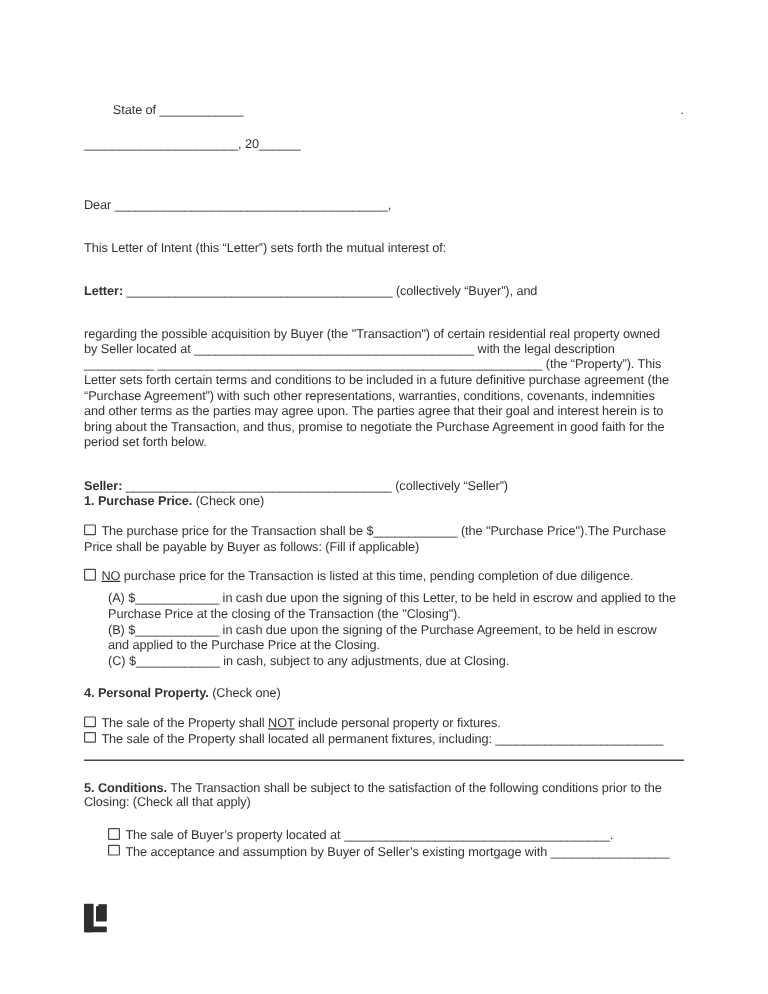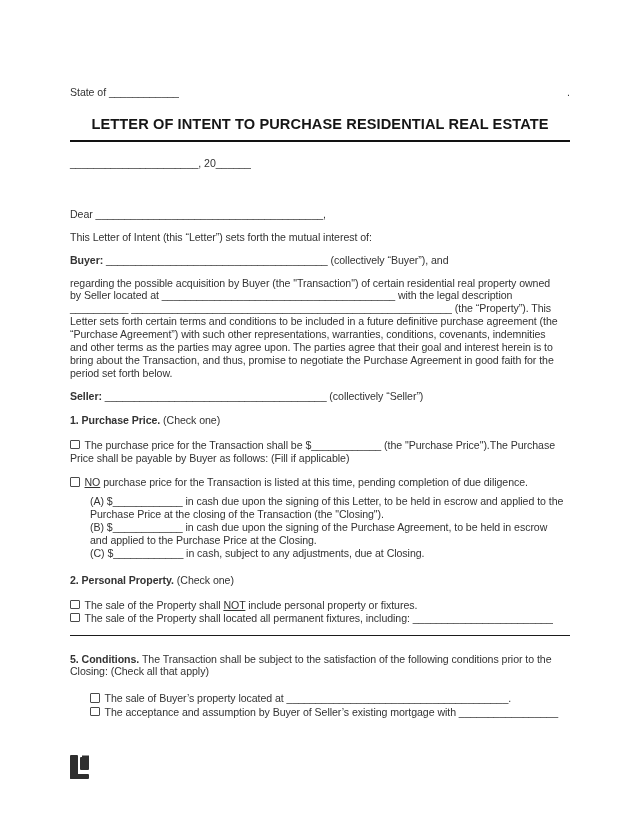--- a/index.html
+++ b/index.html
@@ -17,39 +17,40 @@
     width: 640px; height: 828px;
     padding: 86px 70px 0 70px;
     font-size: 10.6px;
     line-height: 12.9px;
     letter-spacing: -0.06px;
   }
   .state-row {
     display: flex;
     justify-content: space-between;
     align-items: baseline;
+    margin-left: 24px;
   }
   .title {
     margin-top: 17px;
     font-size: 14.6px;
     line-height: 17px;
     font-weight: bold;
     text-align: center;
     color: #161616;
     letter-spacing: 0.1px;
     border-bottom: 2.5px solid #121212;
     padding-bottom: 7px;
   }
   .mt12 { margin-top: 12px; }
-  .mt13 { margin-top: 10px; }
+  .mt13 { margin-top: 23px; }
   .mt14 { margin-top: 14px; }
   .mt15 { margin-top: 15px; }
   .mt17 { margin-top: 17px; }
   .mt38 { margin-top: 38px; }
-  .sec1-head { margin-top: 11px; }
+  .sec1-head { }
   .abc { margin-top: 6px; }
   .lines { white-space: pre-line; }
   .b { font-weight: bold; }
   .ul { text-decoration: underline; }
   .indent { margin-left: 20px; }
   .cb {
     display: inline-block;
     width: 7.5px; height: 7.5px;
     border: 1px solid #4a4a4a;
     border-radius: 1px;
@@ -69,30 +70,29 @@
 </head>
 <body>
 
 <div class="page">
 
   <div class="state-row">
     <span>State of ____________</span>
     <span>.</span>
   </div>
 
-  <div class="title">LETTER OF INTENT TO PURCHASE RESIDENTIAL REAL ESTATE</div>
 
   <div class="mt15">______________________, 20______</div>
 
   <div class="mt38">Dear _______________________________________,</div>
 
   <div class="mt13">This Letter of Intent (this “Letter”) sets forth the mutual interest of:</div>
 
   <div class="mt13">
-    <span class="b">Buyer:</span><span> ______________________________________ (collectively “Buyer”), and</span>
+    <span class="b">Letter:</span><span> ______________________________________ (collectively “Buyer”), and</span>
   </div>
 
   <div class="mt13 lines">regarding the possible acquisition by Buyer (the "Transaction") of certain residential real property owned
 by Seller located at ________________________________________ with the legal description
 __________ _______________________________________________________ (the “Property”). This
 Letter sets forth certain terms and conditions to be included in a future definitive purchase agreement (the
 “Purchase Agreement”) with such other representations, warranties, conditions, covenants, indemnities
 and other terms as the parties may agree upon. The parties agree that their goal and interest herein is to
 bring about the Transaction, and thus, promise to negotiate the Purchase Agreement in good faith for the
 period set forth below.</div>
@@ -114,21 +114,21 @@
     <span class="cb"></span><span></span><span class="ul">NO</span><span> purchase price for the Transaction is listed at this time, pending completion of due diligence.</span>
   </div>
 
   <div class="abc indent lines">(A) $____________ in cash due upon the signing of this Letter, to be held in escrow and applied to the
 Purchase Price at the closing of the Transaction (the "Closing").
 (B) $____________ in cash due upon the signing of the Purchase Agreement, to be held in escrow
 and applied to the Purchase Price at the Closing.
 (C) $____________ in cash, subject to any adjustments, due at Closing.</div>
 
   <div class="mt14">
-    <span class="b">2. Personal Property.</span><span> (Check one)</span>
+    <span class="b">4. Personal Property.</span><span> (Check one)</span>
   </div>
 
   <div class="mt12">
     <span class="cb"></span><span>The sale of the Property shall </span><span class="ul">NOT</span><span> include personal property or fixtures.</span>
   </div>
 
   <div>
     <span class="cb"></span><span>The sale of the Property shall located all permanent fixtures, including: ________________________</span>
   </div>
 

